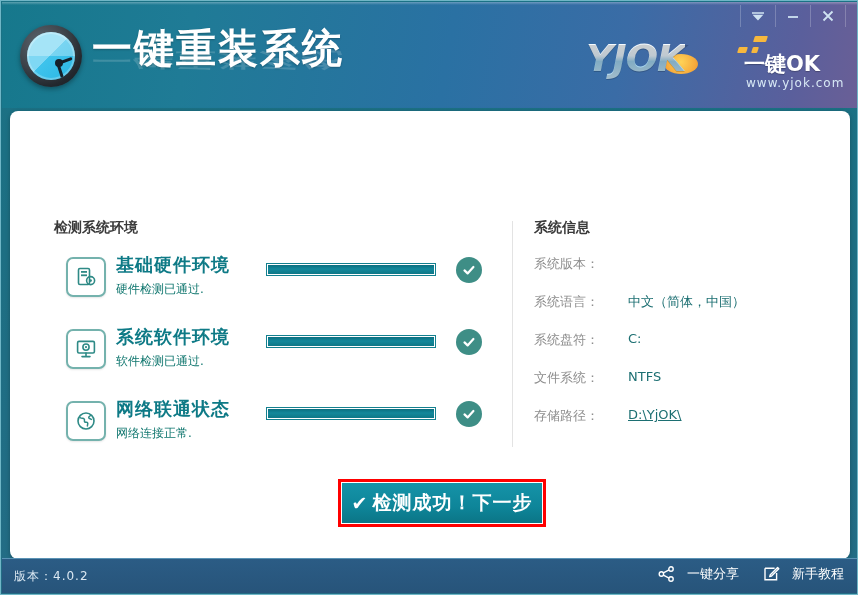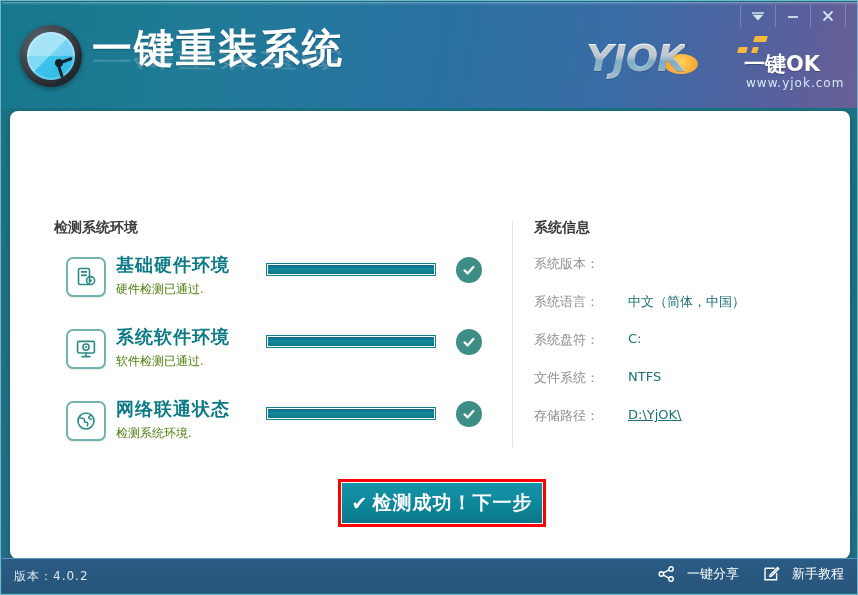--- a/index.html
+++ b/index.html
@@ -142,21 +142,21 @@
     border:2px solid #74b2ad;background:#ffffff;
     display:flex;align-items:center;justify-content:center;
     box-shadow:0 1px 2px rgba(0,0,0,.10);
   }
   .ci-box svg{display:block;}
   .ci-title{
     position:absolute;left:62px;top:-2px;font-size:18px;font-weight:bold;color:#0e7a86;
     letter-spacing:1px;white-space:nowrap;
   }
   .ci-sub{
-    position:absolute;left:62px;top:26px;font-size:12px;color:#4d7c0f;white-space:nowrap;
+    position:absolute;left:62px;top:26px;font-size:12px;color:#0f766e;white-space:nowrap;
   }
   .bar{
     position:absolute;left:212px;top:8px;width:170px;height:13px;
     border:1px solid #14808f;background:#ffffff;box-sizing:border-box;padding:1px;
   }
   .bar .fill{
     height:100%;background:linear-gradient(180deg,#0b6f80 0%,#13889b 45%,#0e7787 100%);
   }
   .tick{
     position:absolute;left:402px;top:2px;width:26px;height:26px;border-radius:50%;
@@ -298,21 +298,21 @@
 
       <div class="check-row">
         <div class="ci-box">
           <svg width="22" height="22" viewBox="0 0 22 22">
             <circle cx="11" cy="11" r="8" fill="none" stroke="#2e8a86" stroke-width="1.6"></circle>
             <path d="M5 7.6c2.2 1.2 3 .2 4.2 1.4.9.9-.4 2 .5 2.9.9.9 2.2-.2 2.9.8.6.8-.2 2-.2 3.2" fill="none" stroke="#2e8a86" stroke-width="1.5" stroke-linecap="round"></path>
             <path d="M15.4 5.6c-1 .6-2 1.2-1.7 2.2.3 1 2 .7 2.6 1.6" fill="none" stroke="#2e8a86" stroke-width="1.5" stroke-linecap="round"></path>
           </svg>
         </div>
         <div class="ci-title">网络联通状态</div>
-        <div class="ci-sub">检测系统环境.</div>
+        <div class="ci-sub">网络连接正常.</div>
         <div class="bar">
           <div class="fill" style="width:100%"></div>
         </div>
         <div class="tick">
           <svg width="16" height="16" viewBox="0 0 16 16">
               <path d="M3.5 8.4 L6.6 11.4 L12.4 5" stroke="#ffffff" stroke-width="2.2" fill="none" stroke-linecap="round" stroke-linejoin="round"></path>
             </svg>
         </div>
       </div>
     </div>

